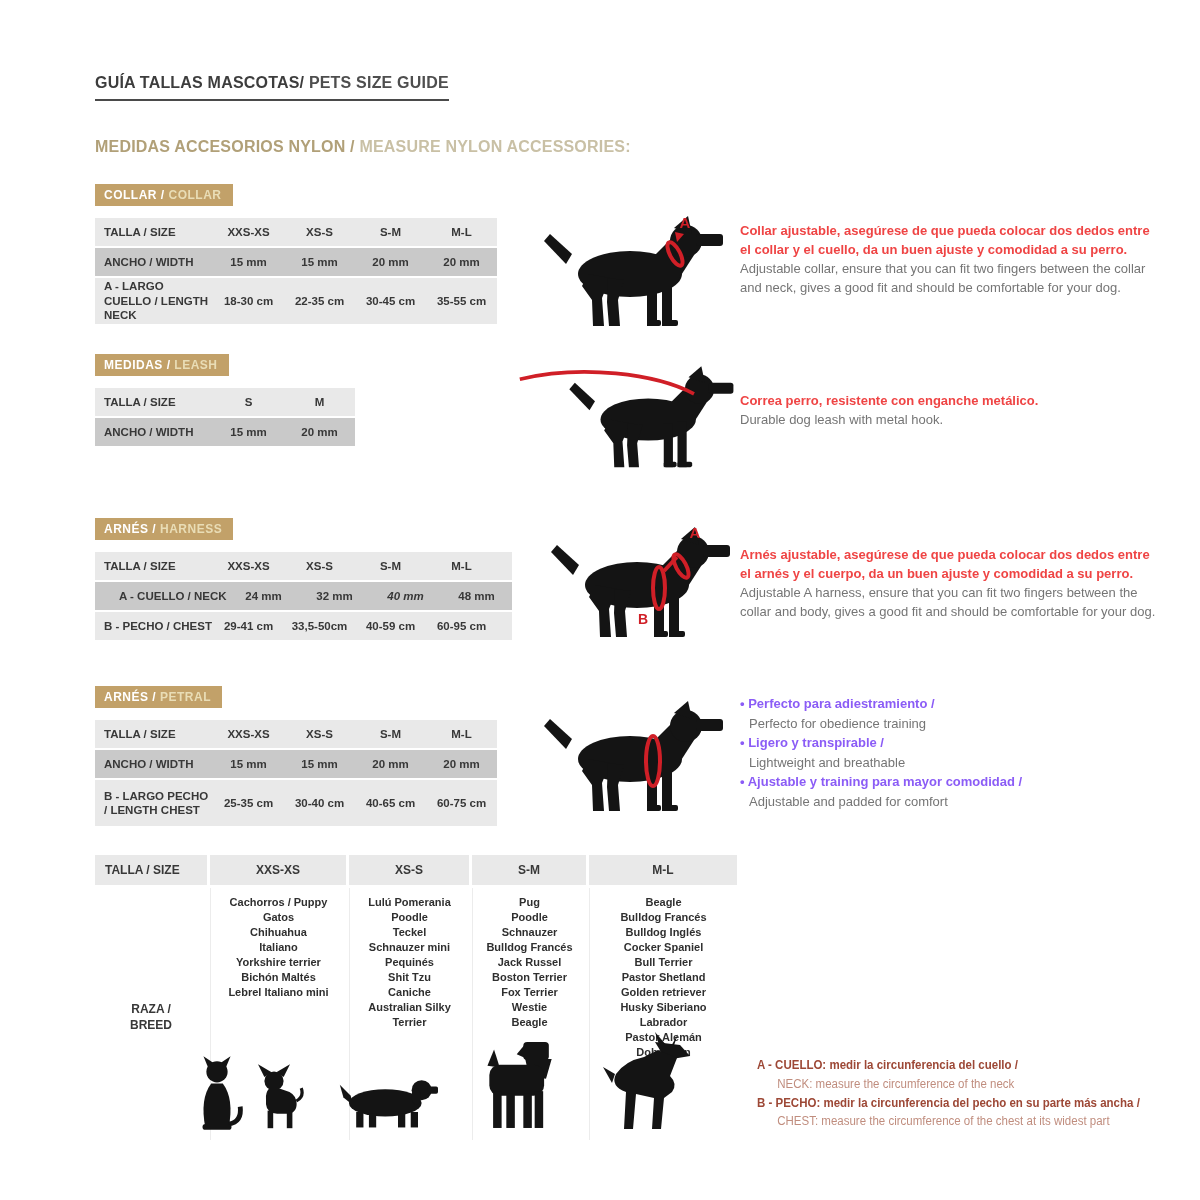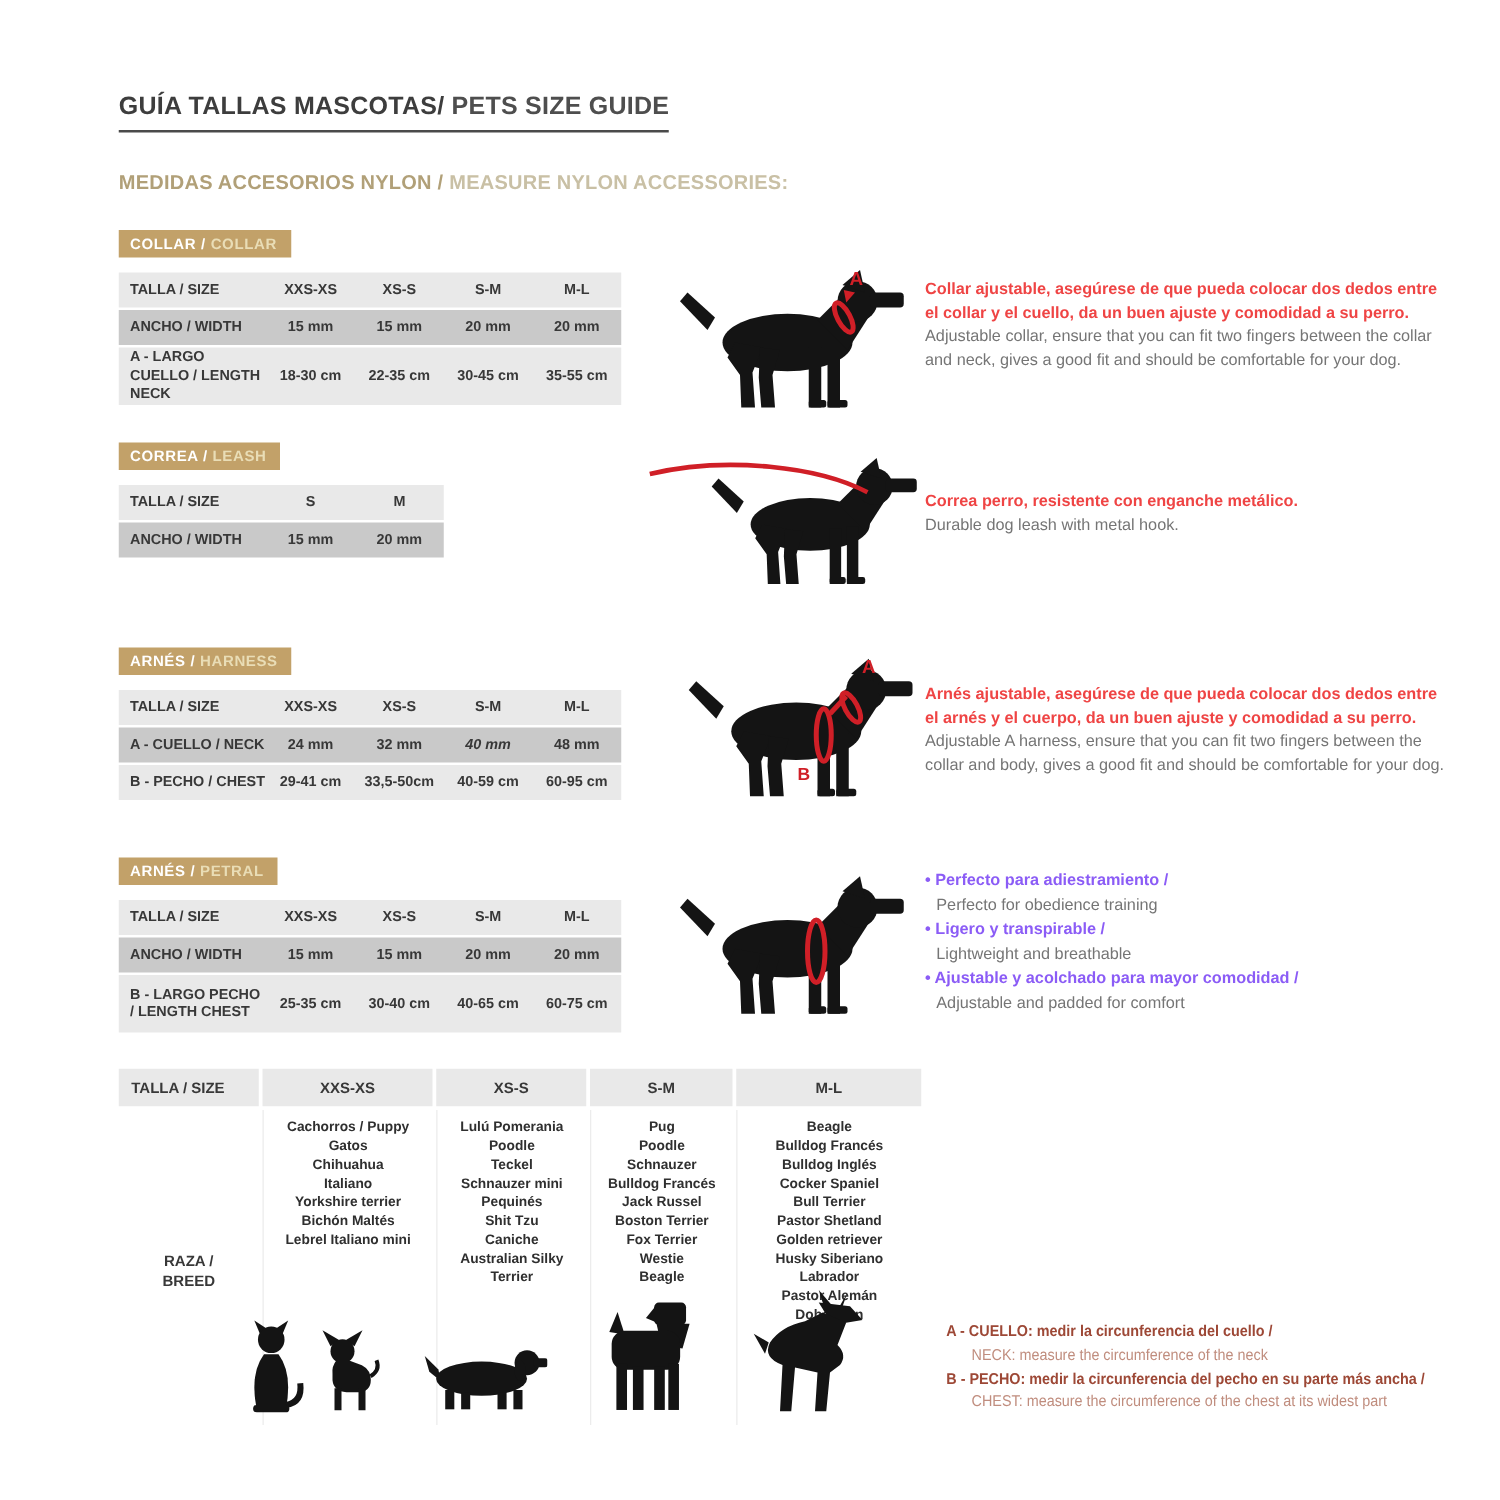--- a/index.html
+++ b/index.html
@@ -1,21 +1,21 @@
 <!DOCTYPE html>
 <html><head>
 <meta charset="utf-8">
 <style>
   * { margin:0; padding:0; box-sizing:border-box; }
   html,body { width:1200px; height:1200px; background:#ffffff; overflow:hidden;
               font-family:"Liberation Sans", sans-serif; color:#3c3c3c; }
   .page { position:absolute; inset:0; width:1200px; height:1200px; background:#fff; }
 
   
-  .title { position:absolute; left:95px; top:74px; font-size:20px; font-weight:700;
+  .title { position:absolute; left:95px; top:74px; font-size:16px; font-weight:700;
            letter-spacing:.2px; color:#3d3d3d; border-bottom:2px solid #4a4a4a; padding-bottom:7px; }
   .title .t-en { color:#4e4e4e; }
   .subtitle { position:absolute; left:95px; top:138px; font-size:16px; font-weight:700; letter-spacing:.2px; }
   .subtitle .sub-es { color:#b1a078; }
   .subtitle .sub-en { color:#c9c0a5; }
 
   
   .badge { position:absolute; left:95px; background:#c2a169; color:#ffffff;
            font-size:12px; font-weight:700; letter-spacing:.5px; padding:4px 11px 4px 9px; }
   .badge .b-en { color:#e9ddb6; }
@@ -129,21 +129,21 @@
       <polygon points="137,18 146,20 139,28" fill="#d01f27"></polygon>
       <text x="147" y="14" fill="#d01f27" font-size="15" font-weight="bold" text-anchor="middle">A</text>
     </svg>
   </div>
   <div class="desc" style="top:222px">
     <div class="d-es">Collar ajustable, asegúrese de que pueda colocar dos dedos entre el collar y el cuello, da un buen ajuste y comodidad a su perro.</div>
     <div class="d-en">Adjustable collar, ensure that you can fit two fingers between the collar and neck, gives a good fit and should be comfortable for your dog.</div>
   </div>
 
   <div class="badge" style="top:354px">
-    <span>CORREA / </span><span class="b-en">LEASH</span>
+    <span>MEDIDAS / </span><span class="b-en">LEASH</span>
   </div>
   <div class="mtable" style="top:388px">
       <div class="trow bg-light">
         <div class="tcell tlabel" style="width: 118px;">TALLA / SIZE</div>
         <div class="tcell" style="width: 71px;">S</div>
         <div class="tcell" style="width: 71px;">M</div>
       </div>
       <div class="trow bg-mid">
         <div class="tcell tlabel" style="width: 118px;">ANCHO / WIDTH</div>
         <div class="tcell" style="width: 71px;">15 mm</div>
@@ -166,21 +166,21 @@
   </div>
   <div class="mtable" style="top:552px">
       <div class="trow bg-light">
         <div class="tcell tlabel" style="width: 118px;">TALLA / SIZE</div>
         <div class="tcell" style="width: 71px;">XXS-XS</div>
         <div class="tcell" style="width: 71px;">XS-S</div>
         <div class="tcell" style="width: 71px;">S-M</div>
         <div class="tcell" style="width: 71px;">M-L</div>
       </div>
       <div class="trow bg-mid">
-        <div class="tcell tlabel" style="width: 118px;">A - CUELLO / NECK</div>
+        <div class="tcell tlabel" style="width: 118px; margin-left: 15px;">A - CUELLO / NECK</div>
         <div class="tcell" style="width: 71px;">24 mm</div>
         <div class="tcell" style="width: 71px;">32 mm</div>
         <div class="tcell" style="width: 71px; font-style: italic;">40 mm</div>
         <div class="tcell" style="width: 71px;">48 mm</div>
       </div>
       <div class="trow bg-light">
         <div class="tcell tlabel" style="width: 118px;">B - PECHO / CHEST</div>
         <div class="tcell" style="width: 71px;">29-41 cm</div>
         <div class="tcell" style="width: 71px;">33,5-50cm</div>
         <div class="tcell" style="width: 71px;">40-59 cm</div>
@@ -237,21 +237,21 @@
   <div class="bullets" style="top:694px">
     <div class="bullet">
       <div class="b-es">Perfecto para adiestramiento /</div>
       <div class="b-en">Perfecto for obedience training</div>
     </div>
     <div class="bullet">
       <div class="b-es">Ligero y transpirable /</div>
       <div class="b-en">Lightweight and breathable</div>
     </div>
     <div class="bullet">
-      <div class="b-es">Ajustable y acolchado para mayor comodidad /</div>
+      <div class="b-es">Ajustable y training para mayor comodidad /</div>
       <div class="b-en">Adjustable and padded for comfort</div>
     </div>
   </div>
 
   <div class="breed-table">
     <div class="bt-header">
       <div class="bt-hcell first">TALLA /  SIZE</div>
       <div class="bt-hcell">XXS-XS</div>
       <div class="bt-hcell">XS-S</div>
       <div class="bt-hcell">S-M</div>

